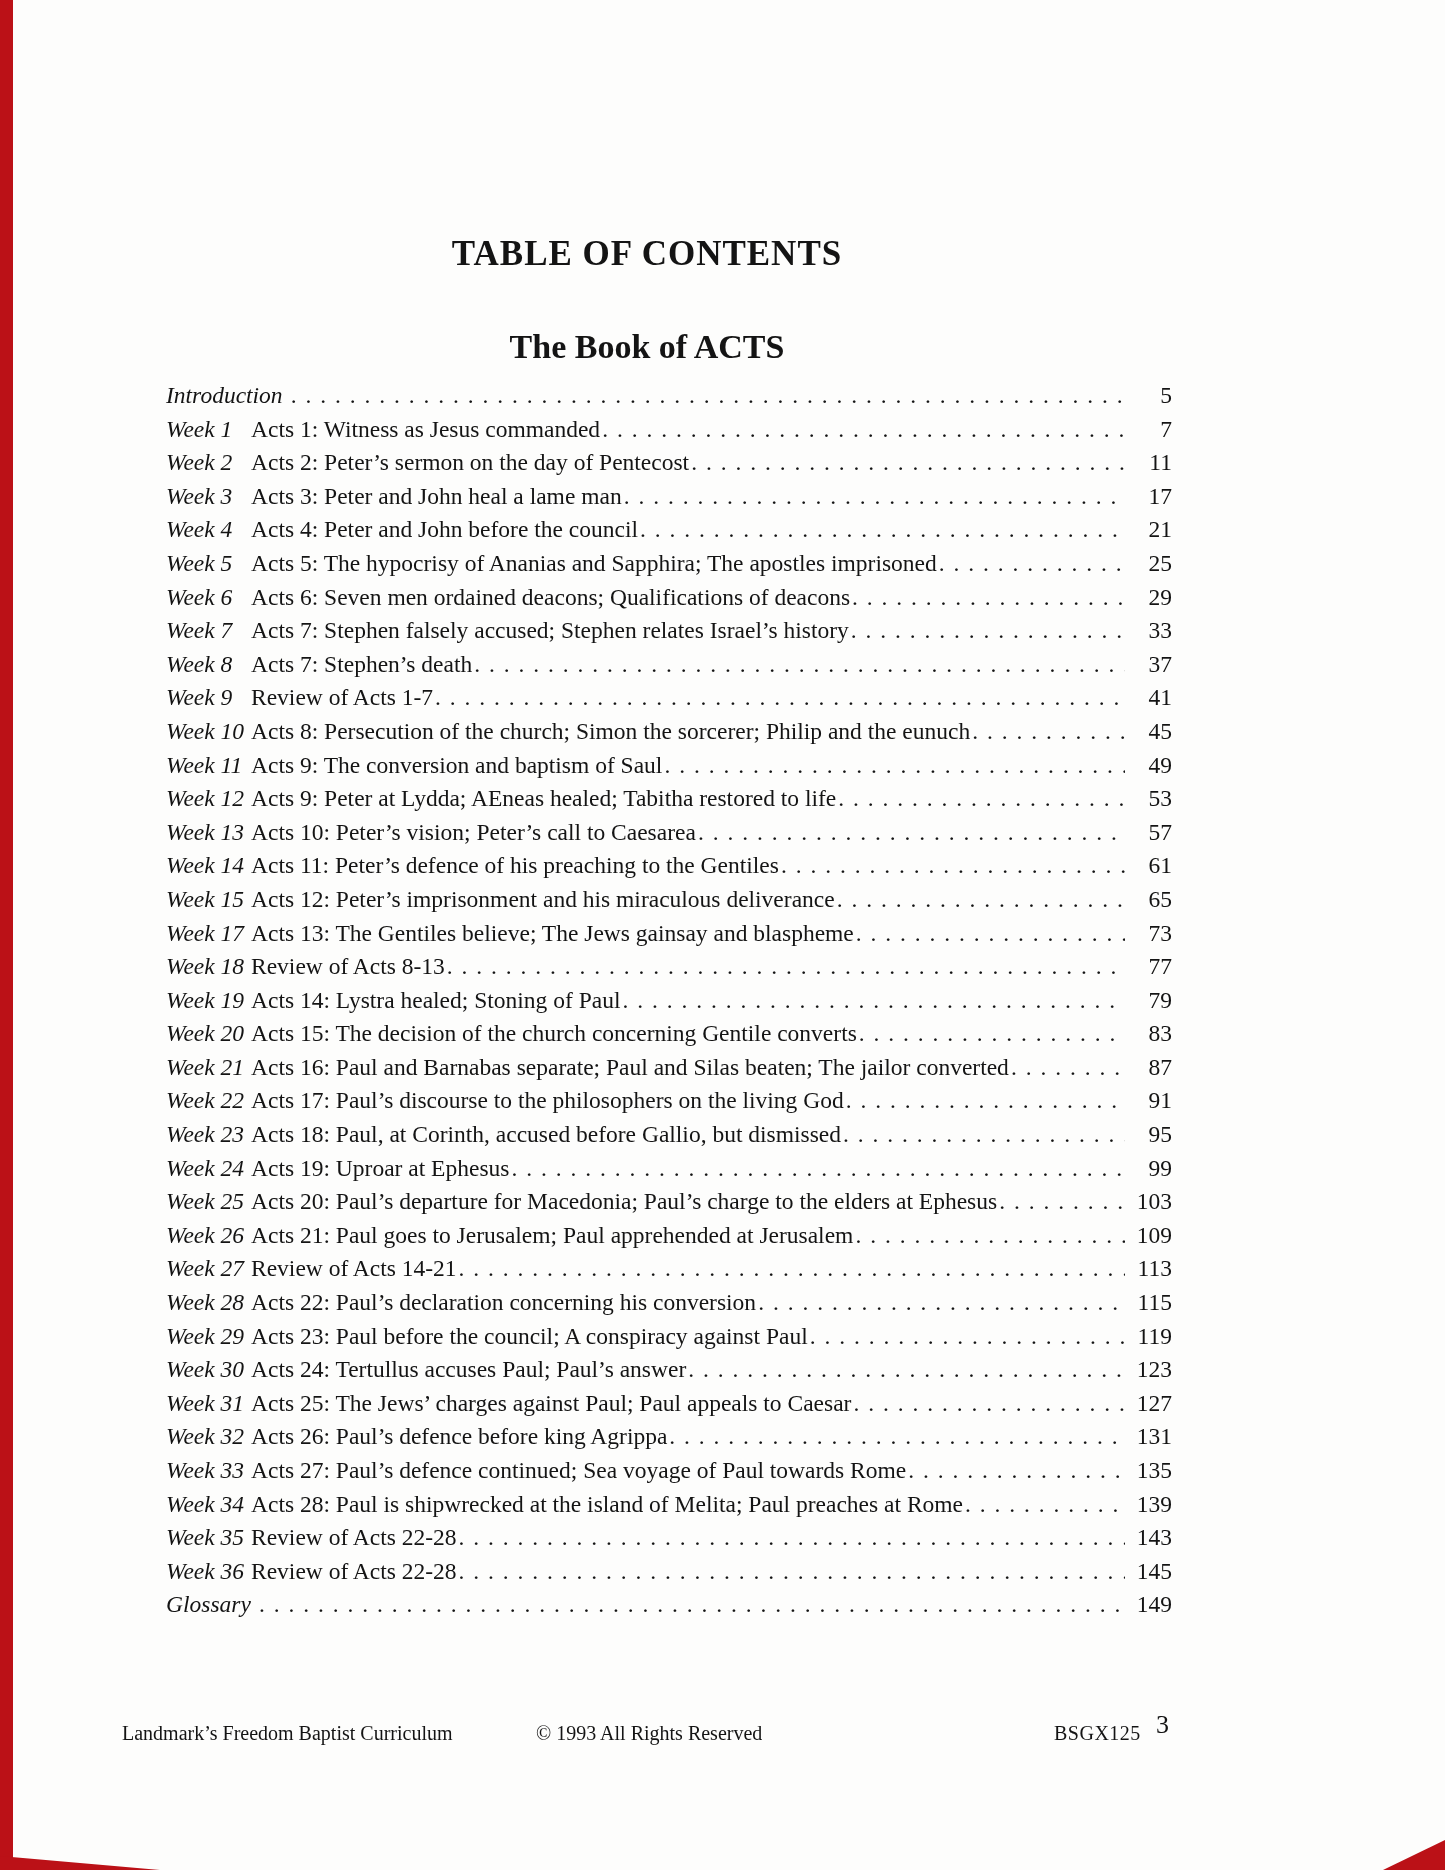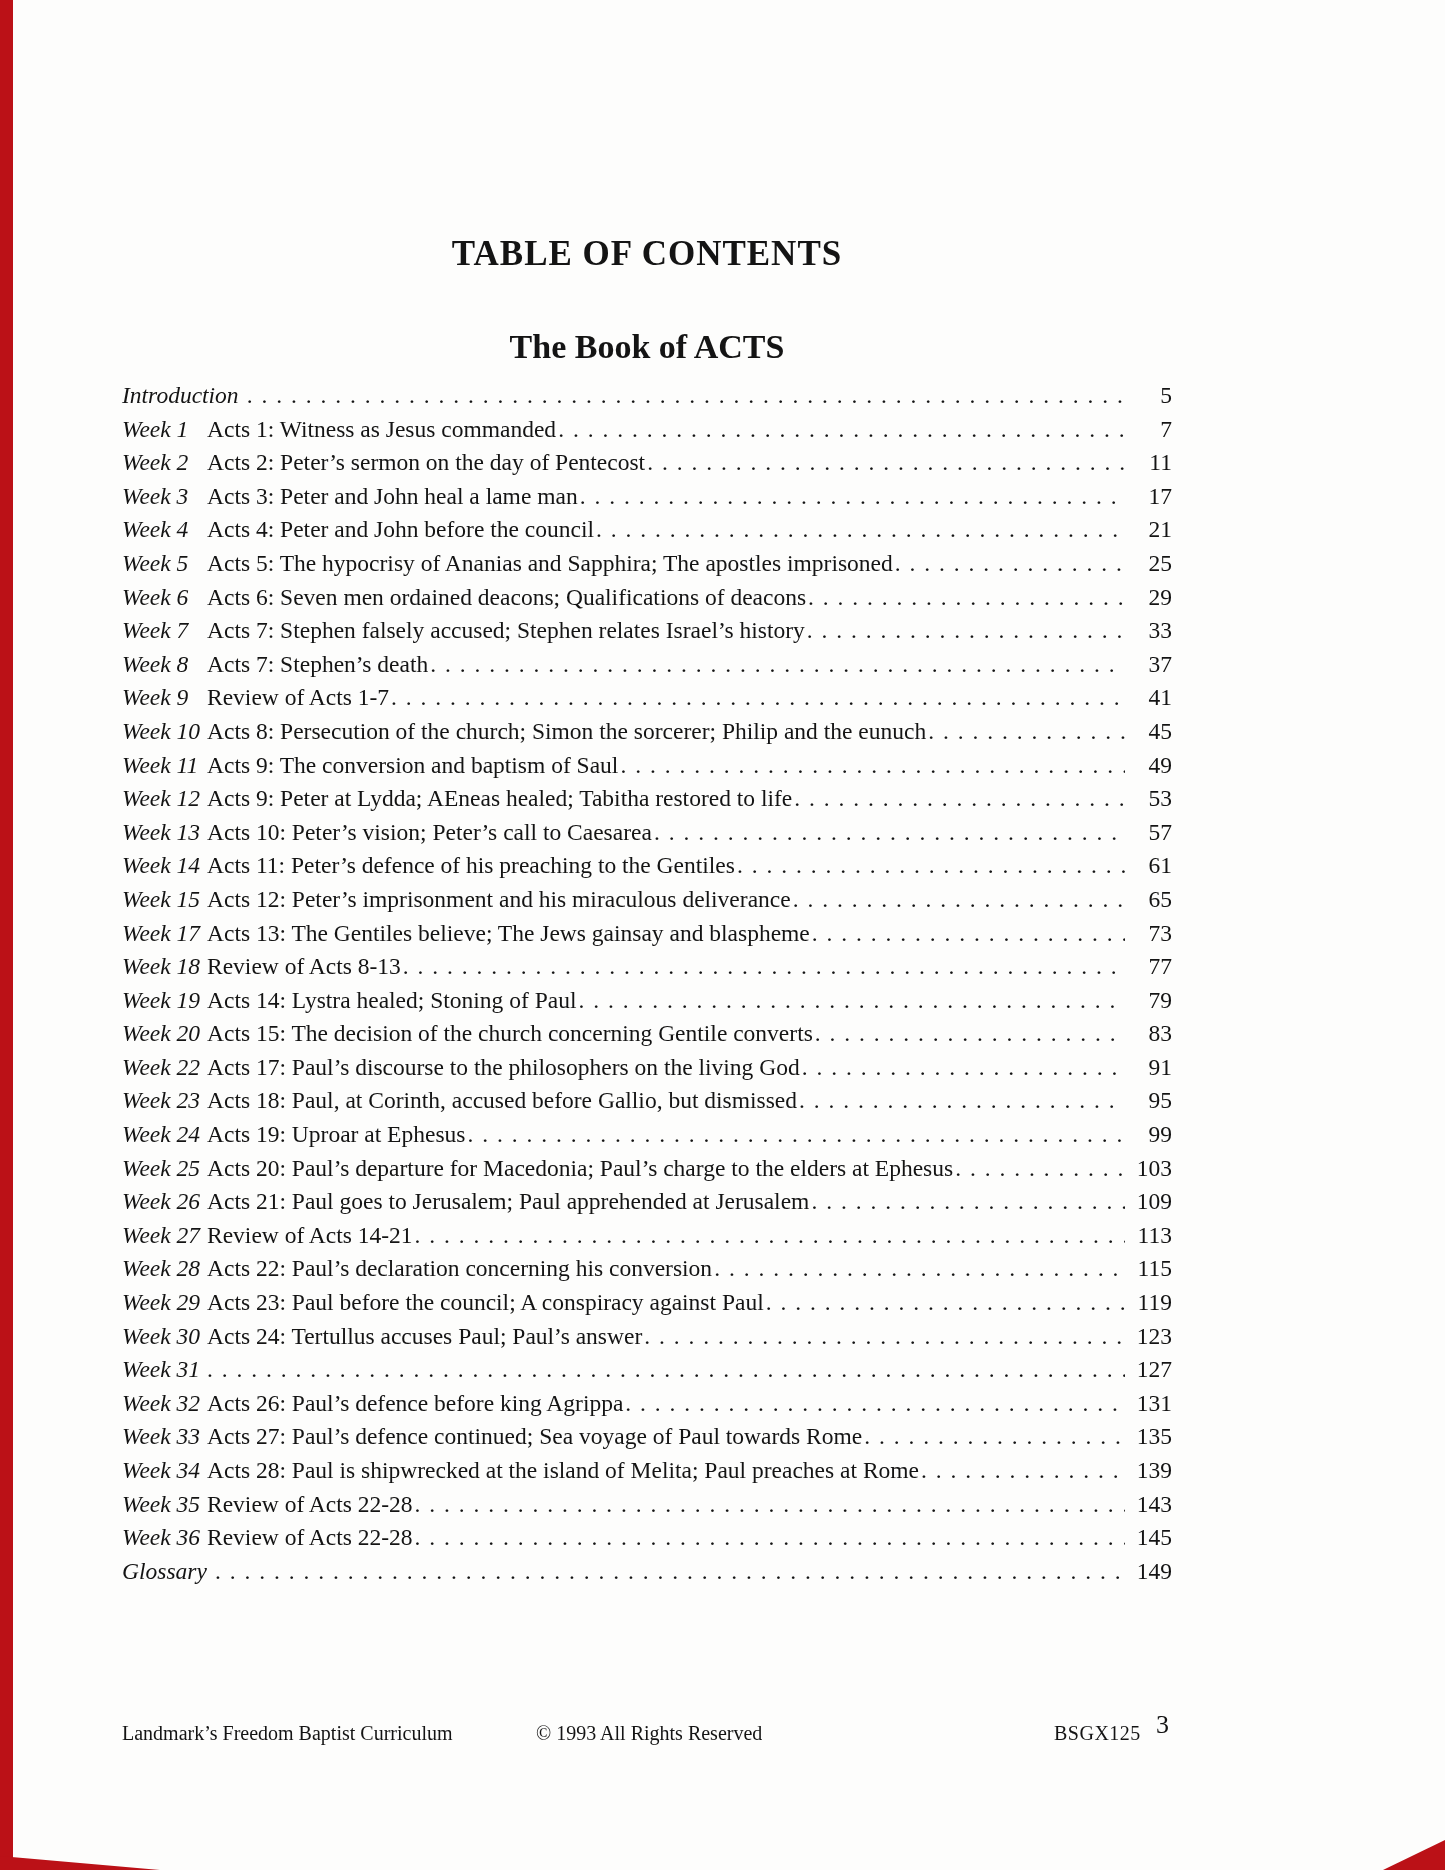--- a/index.html
+++ b/index.html
@@ -15,21 +15,21 @@
   .red-stripe   { position: absolute; left: 0; top: 0; width: 13px; height: 1870px; background: var(--accent-red); }
   .red-corner-bl{ position: absolute; left: 0; bottom: 0; width: 160px; height: 14px; background: var(--accent-red);
                   clip-path: polygon(0 0, 100% 100%, 0 100%); }
   .red-corner-br{ position: absolute; right: 0; bottom: 0; width: 62px; height: 30px; background: var(--accent-red);
                   clip-path: polygon(100% 0, 100% 100%, 0 100%); }
 
   .content { position: absolute; left: 122px; top: 222px; width: 1050px; }
   h1 { margin: 12px; font-size: 35px; font-weight: bold; text-align: center; letter-spacing: 1px; }
   h2 { margin: 54px 0 0 0; font-size: 34px; font-weight: bold; text-align: center; }
 
-  .toc { margin-top: 13px; }
+  .toc { margin-top: 13px; margin-left: 44px; }
   .row  { display: flex; align-items: baseline; font-size: 23.5px; line-height: 33.6px; }
   .week { flex: 0 0 85px; font-style: italic; }
   .title { flex: 0 0 auto; white-space: nowrap; padding-right: 2px; }
   .title.italic { font-style: italic; padding-right: 8px; }
   .leader { flex: 1 1 auto; min-width: 0; overflow: hidden; white-space: nowrap; }
   .leader::after {
     letter-spacing: 1.5px;
     content: ". . . . . . . . . . . . . . . . . . . . . . . . . . . . . . . . . . . . . . . . . . . . . . . . . . . . . . . . . . . . . . . . . . . . . . . . . . . . . . . . . . . . . . . . . . . . . . . . . . . . . . . . . . . . . . . . . . . . . . . . . . . .";
   }
   .pnum { flex: 0 0 auto; min-width: 42px; text-align: right; padding-left: 5px; }
@@ -165,20 +165,26 @@
     <span class="leader"></span>
     <span class="pnum">79</span>
   </div>
         <div class="row">
     <span class="week">Week 20</span>
     <span class="title">Acts 15: The decision of the church concerning Gentile converts</span>
     <span class="leader"></span>
     <span class="pnum">83</span>
   </div>
         <div class="row">
+    <span class="week">Week 21</span>
+    <span class="title">Acts 16: Paul and Barnabas separate; Paul and Silas beaten; The jailor converted</span>
+    <span class="leader"></span>
+    <span class="pnum">87</span>
+  </div>
+        <div class="row">
     <span class="week">Week 22</span>
     <span class="title">Acts 17: Paul’s discourse to the philosophers on the living God</span>
     <span class="leader"></span>
     <span class="pnum">91</span>
   </div>
         <div class="row">
     <span class="week">Week 23</span>
     <span class="title">Acts 18: Paul, at Corinth, accused before Gallio, but dismissed</span>
     <span class="leader"></span>
     <span class="pnum">95</span>
@@ -220,20 +226,21 @@
     <span class="pnum">119</span>
   </div>
         <div class="row">
     <span class="week">Week 30</span>
     <span class="title">Acts 24: Tertullus accuses Paul; Paul’s answer</span>
     <span class="leader"></span>
     <span class="pnum">123</span>
   </div>
         <div class="row">
     <span class="week">Week 31</span>
+    <span class="title">Acts 25: The Jews’ charges against Paul; Paul appeals to Caesar</span>
     <span class="leader"></span>
     <span class="pnum">127</span>
   </div>
         <div class="row">
     <span class="week">Week 32</span>
     <span class="title">Acts 26: Paul’s defence before king Agrippa</span>
     <span class="leader"></span>
     <span class="pnum">131</span>
   </div>
         <div class="row">

